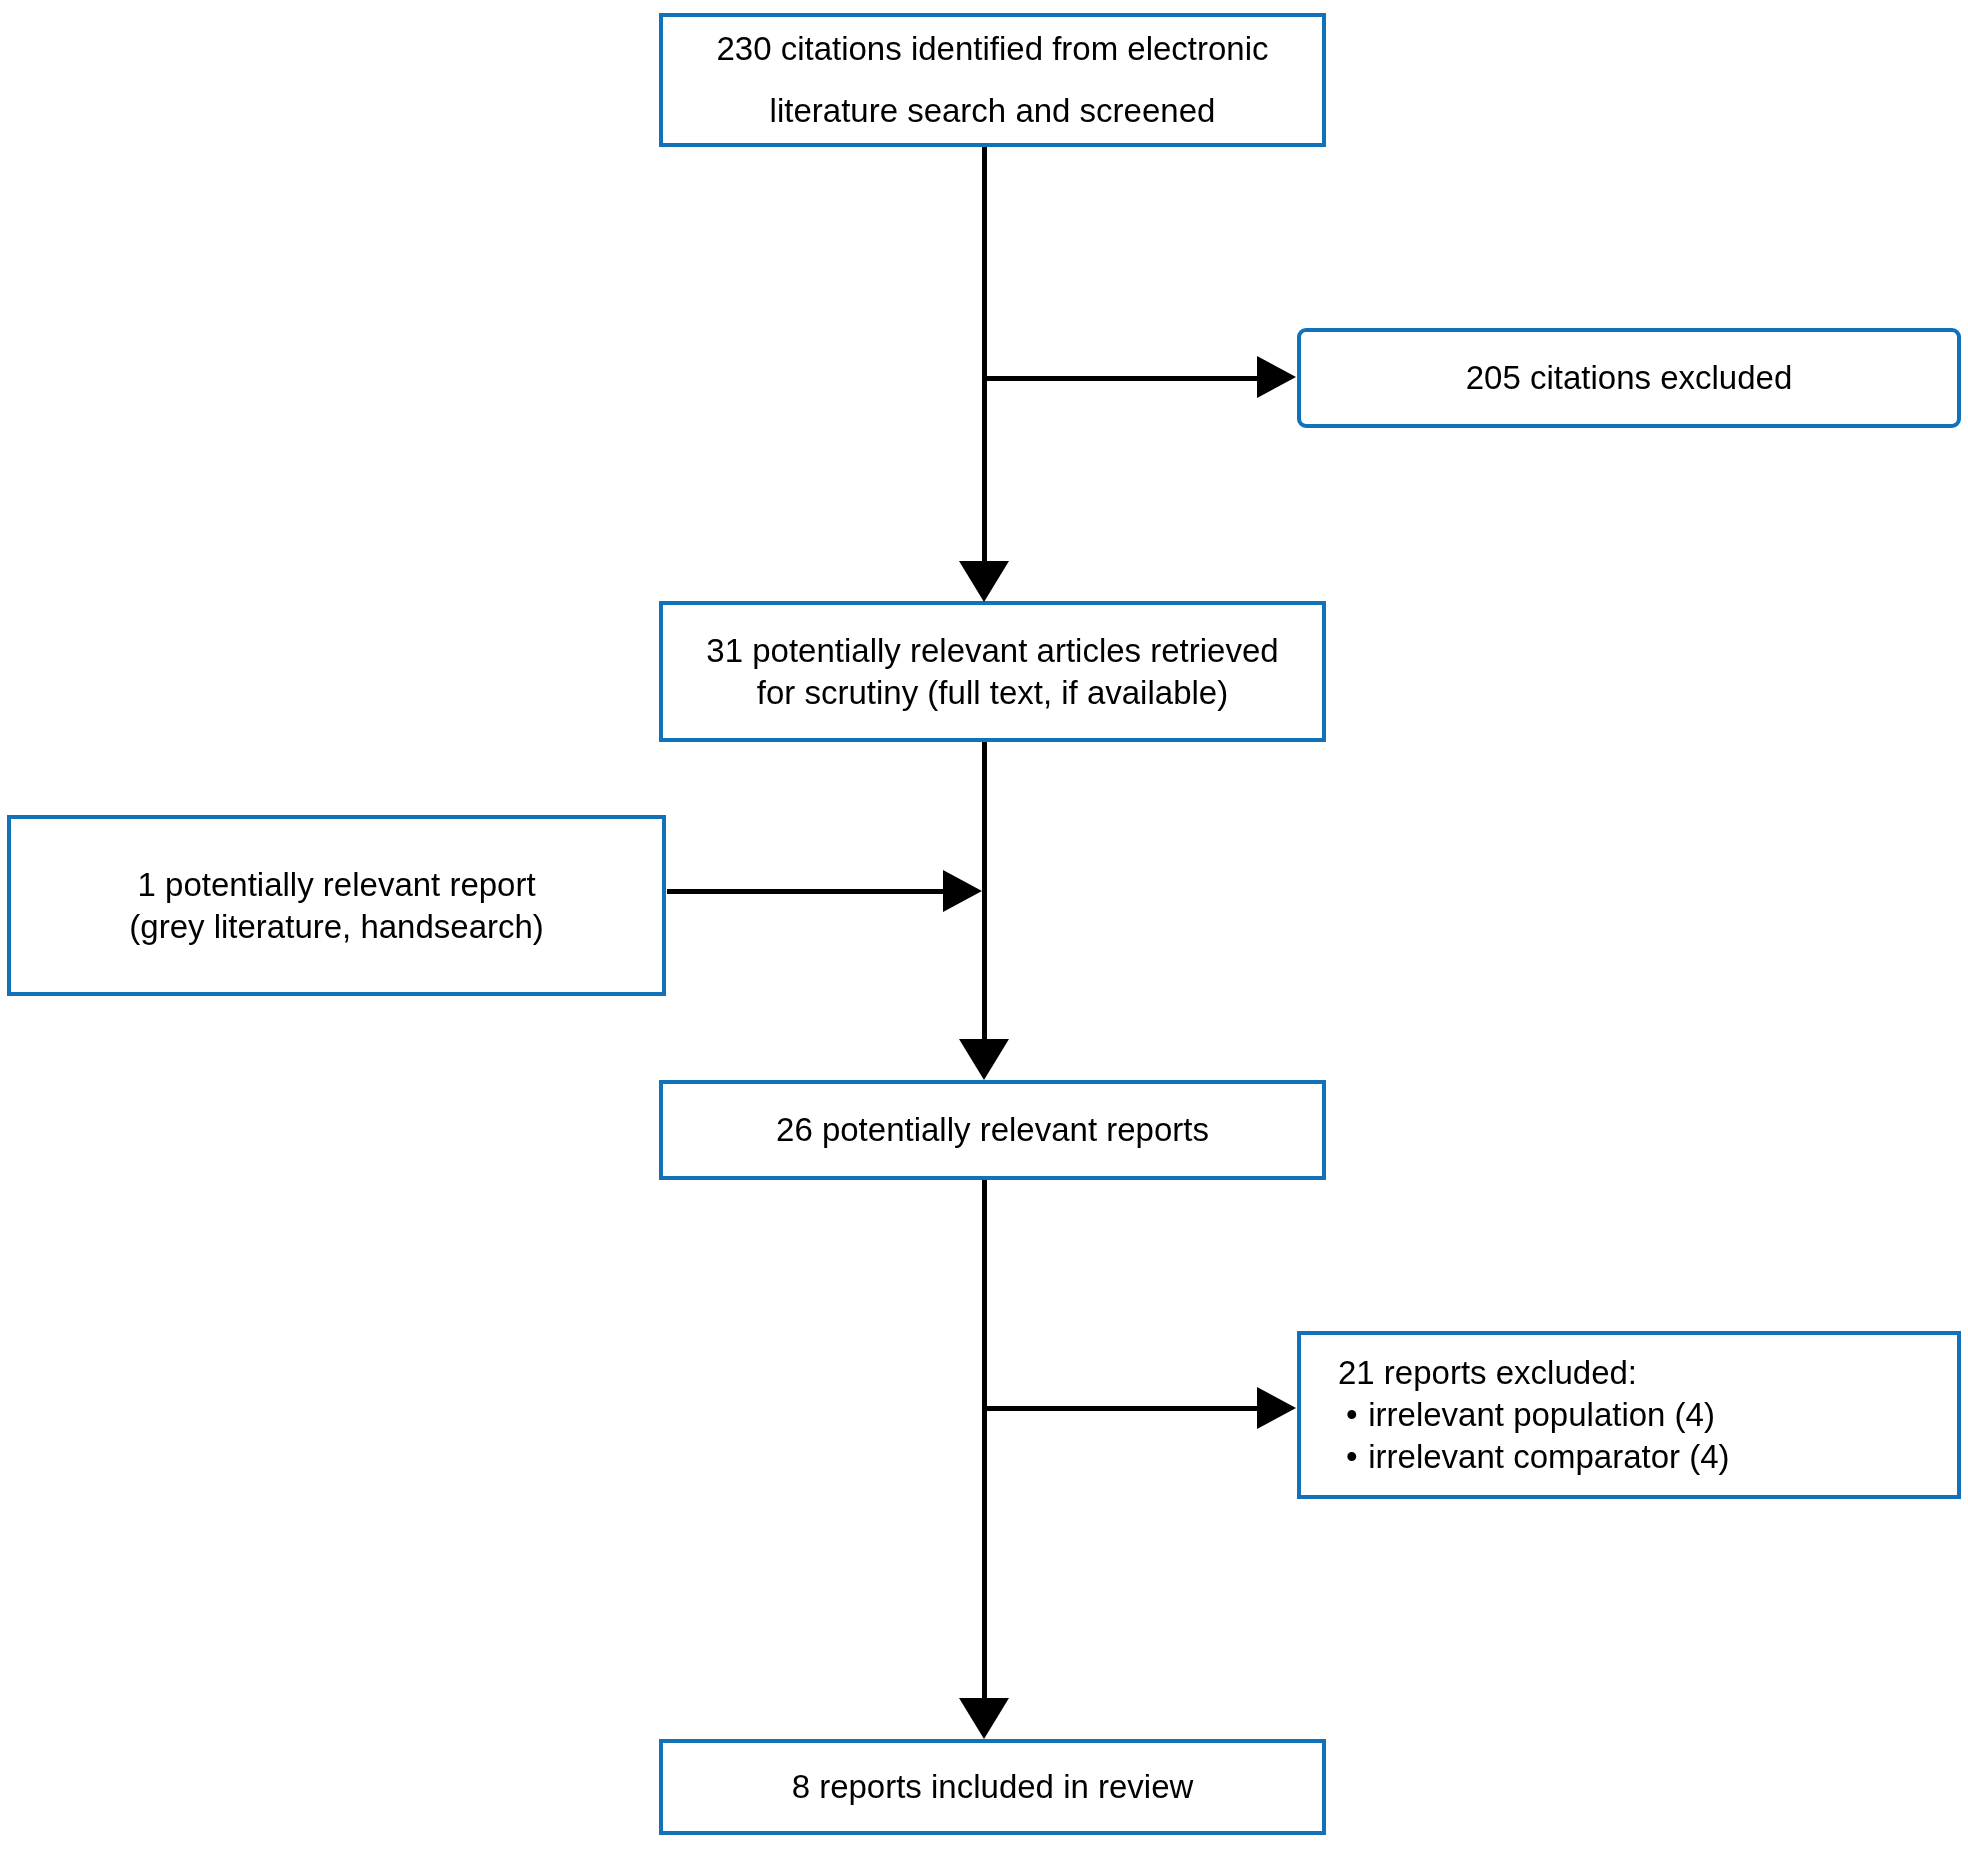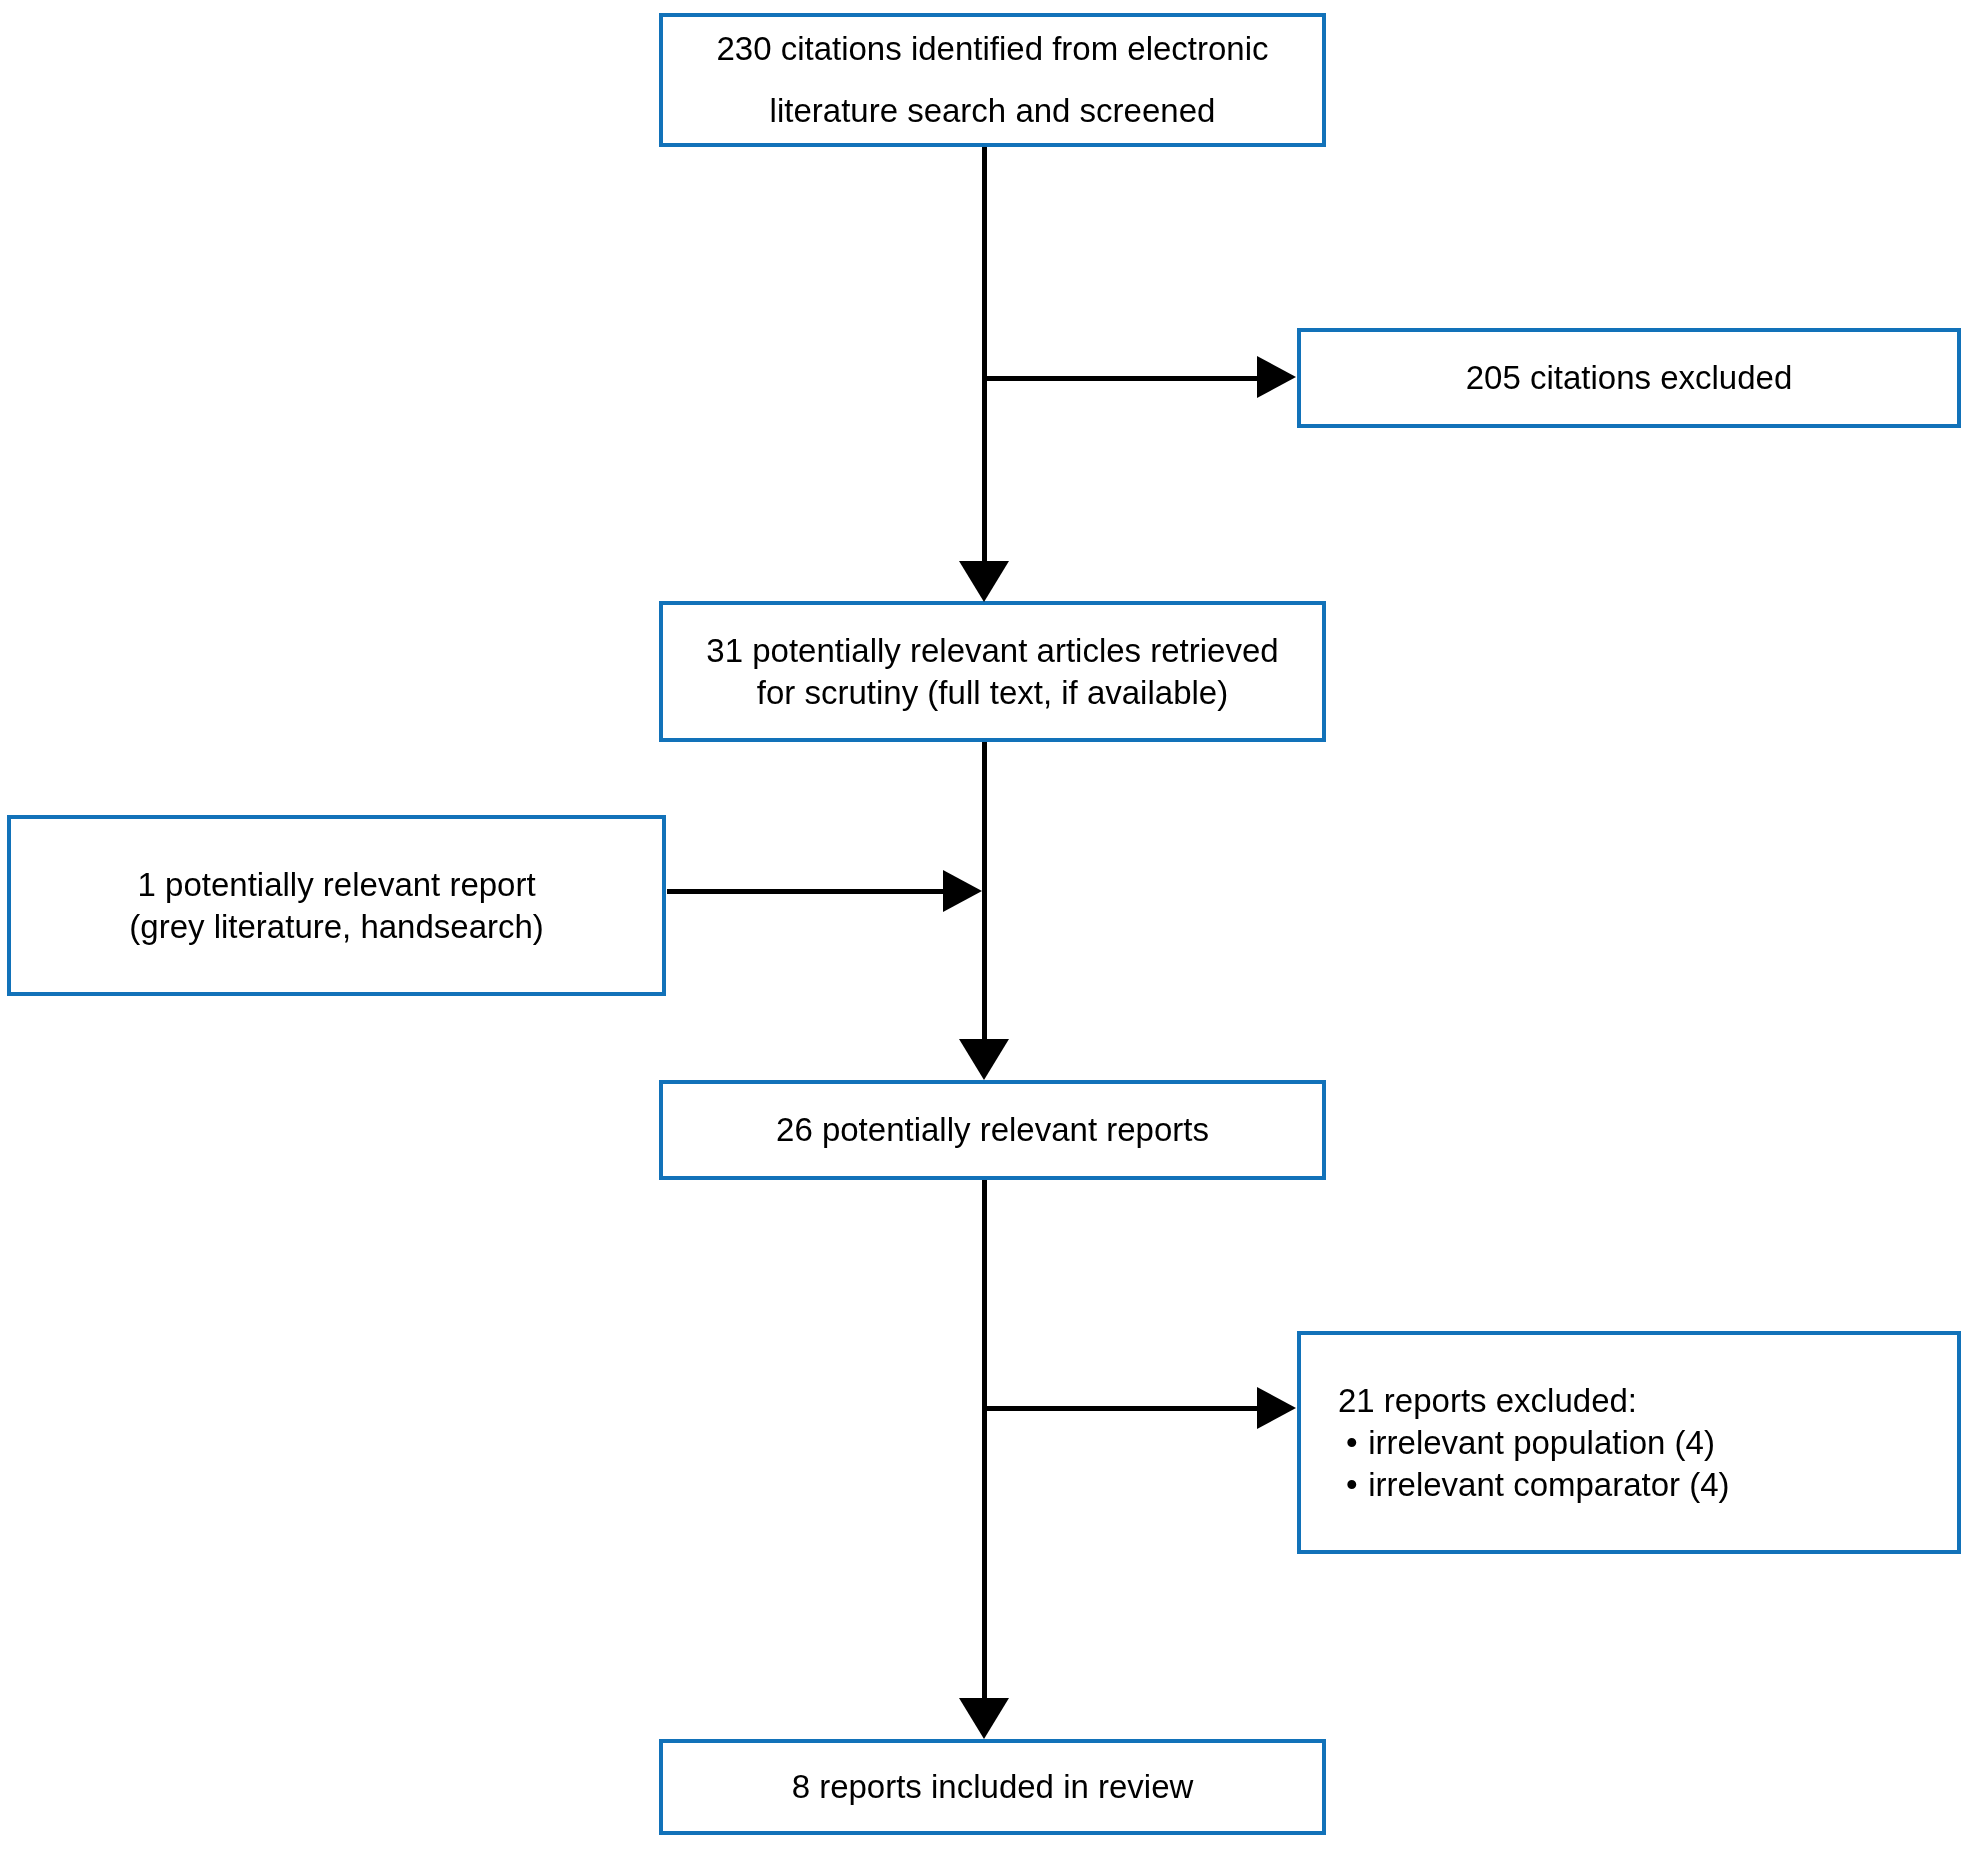--- a/index.html
+++ b/index.html
@@ -25,25 +25,25 @@
     justify-content: center;
     align-items: center;
     text-align: center;
     font-size: 33px;
     line-height: 42px;
     color: #000000;
   }
   .box .line { white-space: nowrap; }
 
   #box-identified            { left: 659px;  top: 13.4px;   width: 667px; height: 134px; gap: 20px; }
-  #box-citations-excluded    { left: 1297px; top: 328px;  width: 664px; height: 100px; }
+  #box-citations-excluded    { left: 1297px; top: 328px;  width: 664px; height: 100px; border-radius: 9px; }
   #box-retrieved             { left: 659px;  top: 601px;  width: 667px; height: 141px; }
   #box-other-sources         { left: 7.1px;    top: 815px;  width: 659px; height: 181px; }
   #box-potentially-relevant  { left: 659px;  top: 1080px; width: 667px; height: 100px; }
-  #box-reports-excluded      { left: 1297px; top: 1331px; width: 664px; height: 223px;
+  #box-reports-excluded      { left: 1297px; top: 1331px; width: 664px; height: 168px;
                                align-items: flex-start; text-align: center;
                                padding-left: 37px; padding-right: 21px; }
   #box-included              { left: 659px;  top: 1739px; width: 667px; height: 96px; }
 
   .bullet-line { white-space: nowrap; margin-left: 8px; }
   .bullet-glyph { margin-right: 10.7px; }
 
   .shaft-v {
     position: absolute;
     width: 4.5px;

